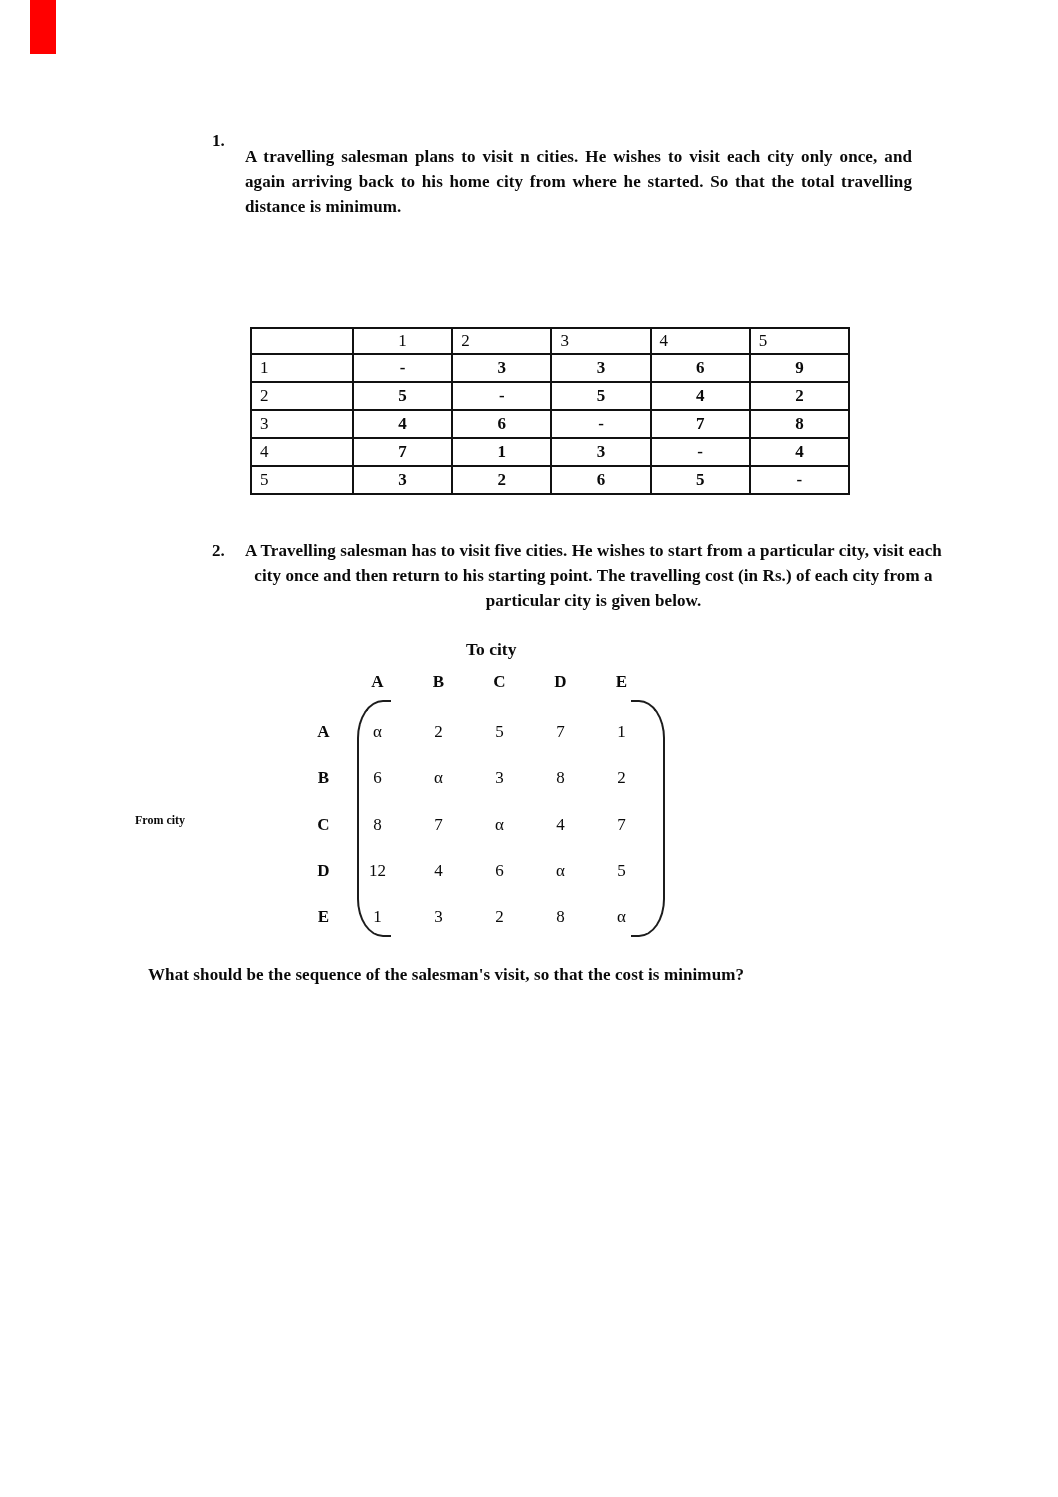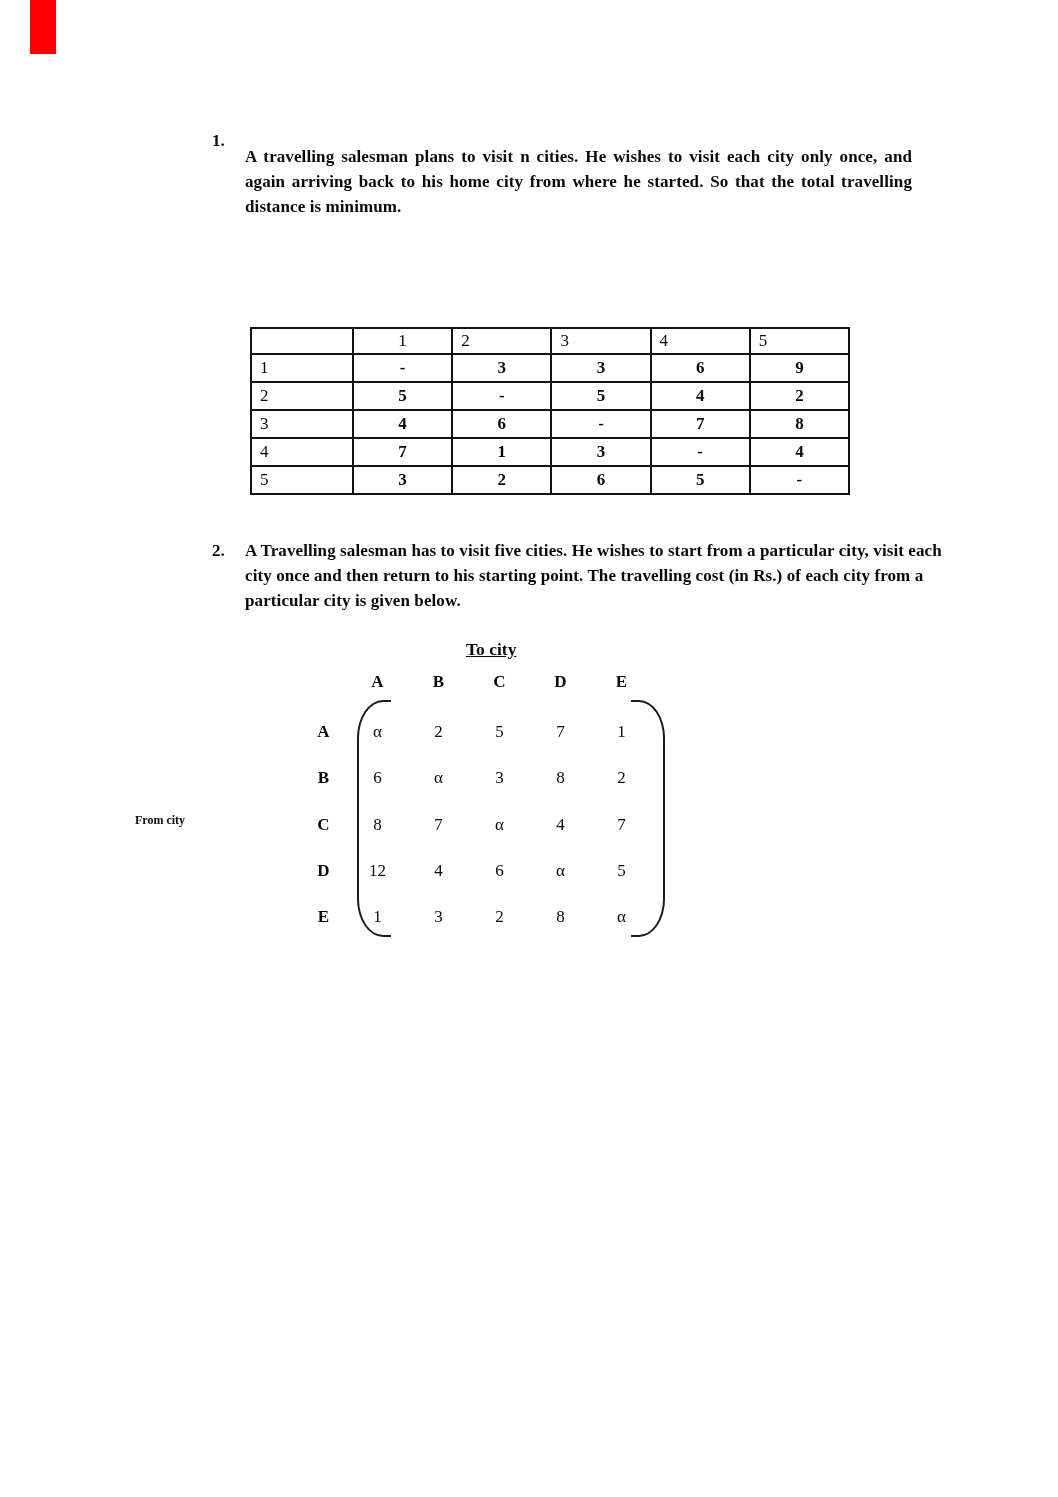--- a/index.html
+++ b/index.html
@@ -26,21 +26,21 @@
     line-height: 25px;
     font-weight: bold;
     letter-spacing: 0.1px;
   }
   .numbered { display: flex; }
   .numbered .qnum { width: 33px; flex: 0 0 33px; font-weight: bold; }
   .q1-block { left: 212px; top: 128px; width: 700px; }
   .q1-block .qtext { width: 667px; text-align: justify; margin-top: 16px; }
   .intro-block { left: 212px; top: 227px; width: 700px; text-align: justify; }
   .q2-block { left: 212px; top: 538px; width: 730px; }
-  .q2-block .qtext { width: 697px; text-align: left; }
+  .q2-block .qtext { width: 697px; text-align: center; }
   .final-q { left: 148px; top: 962px; width: 780px; }
 
   table.dist {
     position: absolute;
     left: 250px;
     top: 327px;
     width: 600px;
     border-collapse: collapse;
     table-layout: fixed;
     font-size: 17px;
@@ -54,21 +54,21 @@
   }
   table.dist td.corner { width: 100px; }
   table.dist tr.hdr td { height: 23px; }
   table.dist td.rowlbl { text-align: left; padding-left: 8px; font-weight: normal; }
   table.dist td.hleft  { text-align: left; padding-left: 8px; font-weight: normal; }
   table.dist td.hcenter{ text-align: center; font-weight: normal; }
   table.dist td.val { text-align: center; font-weight: bold; }
 
   .tocity {
     position: absolute; left: 466px; top: 639px;
-    font-size: 17.5px; font-weight: bold; text-decoration: underline;
+    font-size: 17.5px; font-weight: bold;
   }
   .fromcity {
     position: absolute; left: 135px; top: 813px;
     font-size: 12px; font-weight: bold;
   }
   .mrow {
     position: absolute;
     left: 300px;
     display: flex;
     font-size: 17px;
@@ -223,14 +223,15 @@
   </div>
   <div class="mrow mr4">
     <span class="mlbl">E</span>
     <span class="mcell">1</span>
     <span class="mcell">3</span>
     <span class="mcell">2</span>
     <span class="mcell">8</span>
     <span class="mcell">α</span>
   </div>
 
+  <div class="para final-q">What should be the sequence of the salesman's visit, so that the cost is minimum?</div>
 
 </div>
 
 </body></html>

